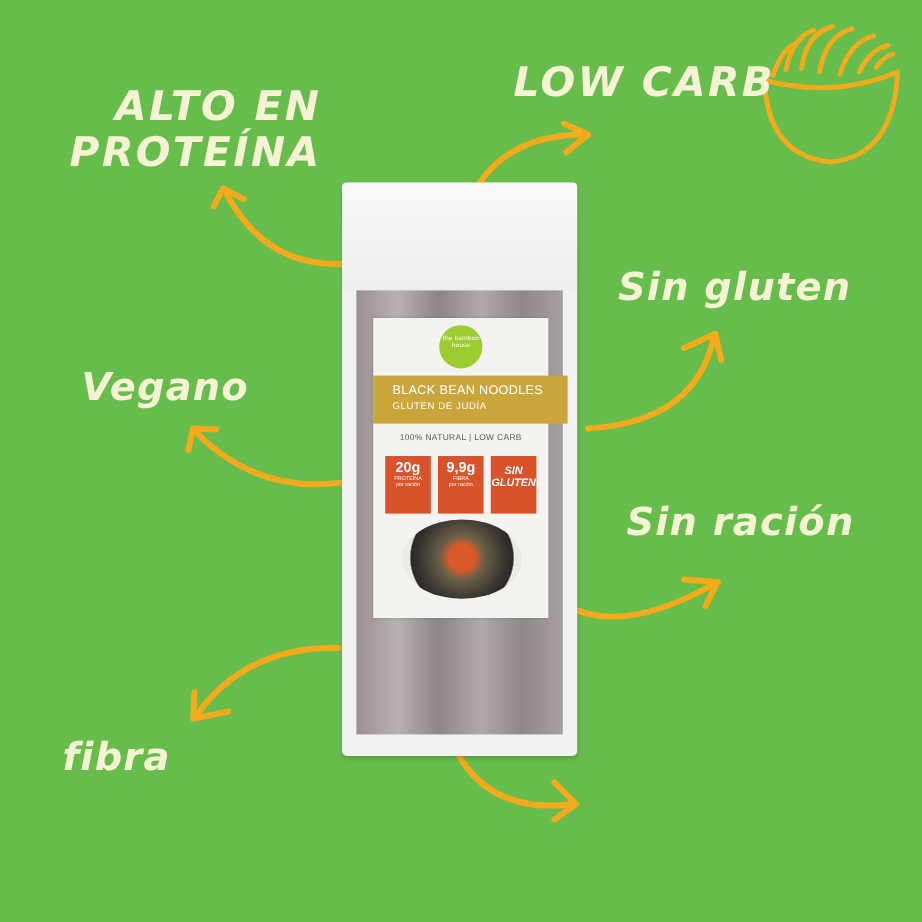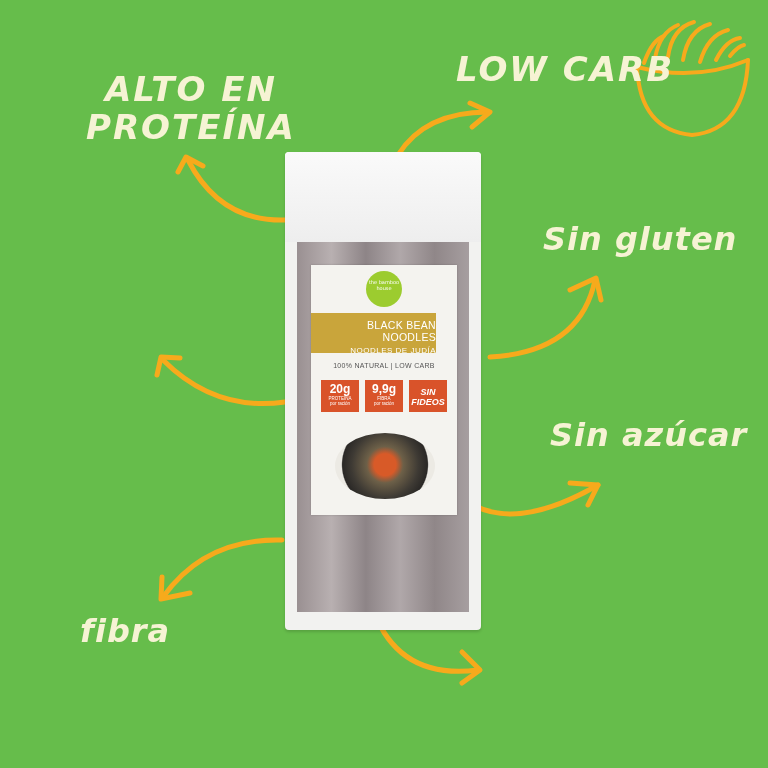--- a/index.html
+++ b/index.html
@@ -1,42 +1,42 @@
 <!DOCTYPE html>
 <html><head>
 <meta charset="utf-8">
 <style>
   html, body { margin:0; padding:0; }
   body { width:768px; height:768px; overflow:hidden; background:#66bd4b; position:relative;
          font-family:"DejaVu Sans", sans-serif; }
   .canvas { position:absolute; left:0; top:0; width:768px; height:768px; background:#66bd4b; }
   .label { position:absolute; color:#f6f3d4; font-family:"DejaVu Sans", sans-serif; font-weight:bold;
-           font-style:oblique; text-align:center; line-height:1.12; letter-spacing:1px; white-space:nowrap;margin-left:28px; }
+           font-style:oblique; text-align:right; line-height:1.12; letter-spacing:1px; white-space:nowrap; }
   .caps { font-size:34px; letter-spacing:2px; }
   .lower { font-size:32px; }
   svg.overlay { position:absolute; left:0; top:0; }
   
   .bag { position:absolute; left:285px; top:152px; width:196px; height:478px; background:#f2f2f0;
          border-radius:4px; box-shadow:0 2px 3px rgba(0,0,0,0.15); overflow:hidden; }
   .bag .window { position:absolute; left:12px; top:40px; width:172px; height:420px;
          background:linear-gradient(90deg,#7c6f72 0%,#a59a9c 20%,#6c6064 40%,#9a8f92 60%,#6f6366 80%,#8d8285 100%); opacity:0.75; }
   .bag .topfilm { position:absolute; left:0; top:0; width:196px; height:90px;
          background:linear-gradient(#fafafa,#eeeeee); }
   .labelcard { position:absolute; left:311px; top:265px; width:146px; height:250px; background:#f4f3ef;
                box-shadow:0 0 2px rgba(0,0,0,0.2); }
   .logo { position:absolute; left:55px; top:6px; width:36px; height:36px; border-radius:50%; background:#9ccc2f;
           color:#fff; font-size:5px; text-align:center; line-height:6px; padding-top:8px; box-sizing:border-box; }
-  .band { position:absolute; left:0; top:48px; width:125px; height:40px; background:#c9a53b; color:#fff;
-          text-align:right; }
+  .band { position:absolute; left:0; top:48px; width:146px; height:40px; background:#c9a53b; color:#fff;
+          text-align:left;padding-left:16px; }
   .band .t1 { font-family:"Liberation Sans", sans-serif; font-size:10.5px; padding-top:6px; letter-spacing:0.3px; }
   .band .t2 { font-family:"Liberation Sans", sans-serif; font-size:8px; padding-top:3px; letter-spacing:0.5px; }
   .claims { position:absolute; left:0; top:97px; width:146px; text-align:center; font-size:7px; color:#555;
             font-family:"Liberation Sans", sans-serif; letter-spacing:0.3px; }
   .badges { position:absolute; left:10px; top:115px; width:130px; display:flex; gap:6px; }
-  .badge { width:38px; height:32px; background:#d9532a; color:#fff; text-align:center;
+  .badge { width:38px; height:48px; background:#d9532a; color:#fff; text-align:center;
            font-family:"Liberation Sans", sans-serif; }
   .badge .big { font-size:12px; font-weight:bold; line-height:14px; padding-top:2px; }
   .badge .small { font-size:4.5px; line-height:5px; }
   .badge .sg { font-size:9px; font-weight:bold; line-height:10px; padding-top:7px;font-style:italic; }
   .plate { position:absolute; left:24px; top:168px; width:100px; height:66px; border-radius:50%;
            background:radial-gradient(circle at 50% 48%, #d85a28 0 18%, #6d6048 30%, #3e3a34 55%, #2a2826 70%, #eceae4 72%); }
 </style>
 </head>
 <body>
 
@@ -79,51 +79,52 @@
       <path d="M730 56 Q738 46 744 45"></path>
     </g>
   </svg>
 
   <div class="label caps" style="left:58px; top:70px;">
     <div>ALTO EN</div>
     <div>PROTEÍNA</div>
   </div>
   <div class="label lower" style="left:515px; top:222px;">Sin gluten</div>
   <div class="label caps" style="left:428px; top:50px;">LOW CARB</div>
-  <div class="label lower" style="left:522px; top:418px;">Sin azúcar</div>
+  <div class="label lower" style="left:68px; top:305px;">Vegano</div>
+  <div class="label lower" style="left:522px; top:418px;">Sin ración</div>
   <div class="label lower" style="left:52px; top:608px; line-height:1.45;">
     <div>fibra</div>
   </div>
 
   <div class="bag">
     <div class="window"></div>
     <div class="topfilm"></div>
   </div>
 
   <div class="labelcard">
     <div class="logo">
       <span>the bamboo house</span>
     </div>
     <div class="band">
       <div class="t1">BLACK BEAN NOODLES</div>
-      <div class="t2">NOODLES DE JUDÍA</div>
+      <div class="t2">GLUTEN DE JUDÍA</div>
     </div>
     <div class="claims">100% NATURAL | LOW CARB</div>
     <div class="badges">
       <div class="badge">
         <div class="big">20g</div>
         <div class="small">PROTEÍNA</div>
         <div class="small">por ración</div>
       </div>
       <div class="badge">
         <div class="big">9,9g</div>
         <div class="small">FIBRA</div>
         <div class="small">por ración</div>
       </div>
       <div class="badge">
         <div class="sg">SIN</div>
-        <div class="sg" style="padding-top:0">FIDEOS</div>
+        <div class="sg" style="padding-top:0">GLUTEN</div>
       </div>
     </div>
     <div class="plate"></div>
   </div>
 
 </div>
 
 </body></html>

